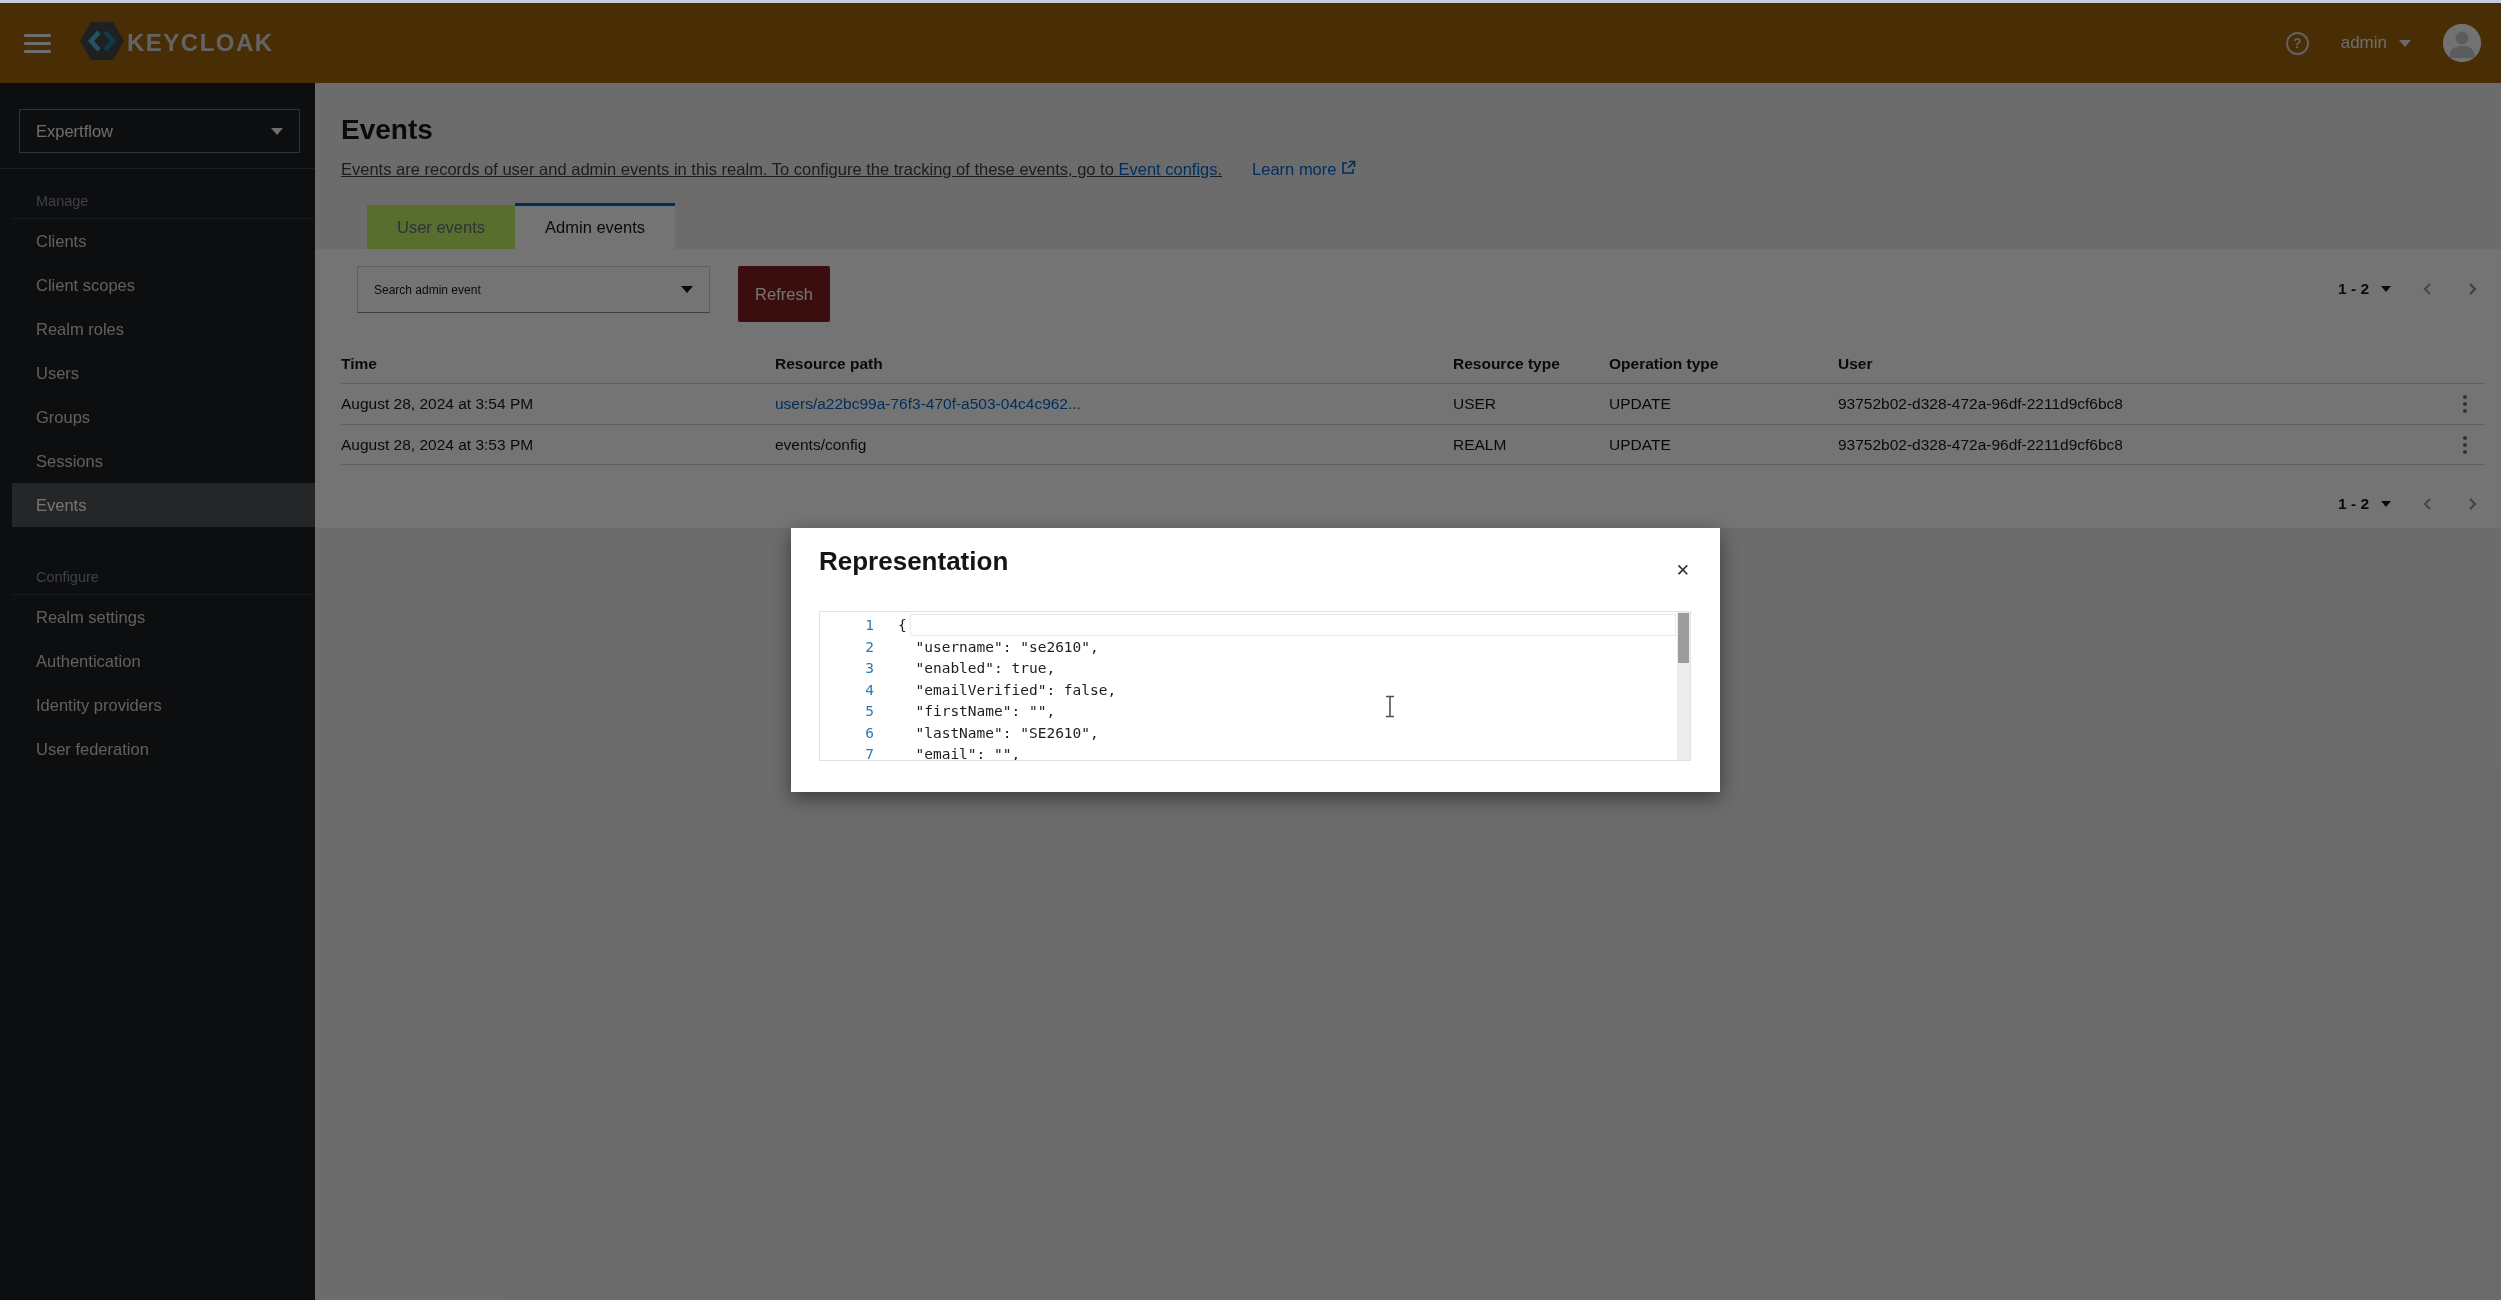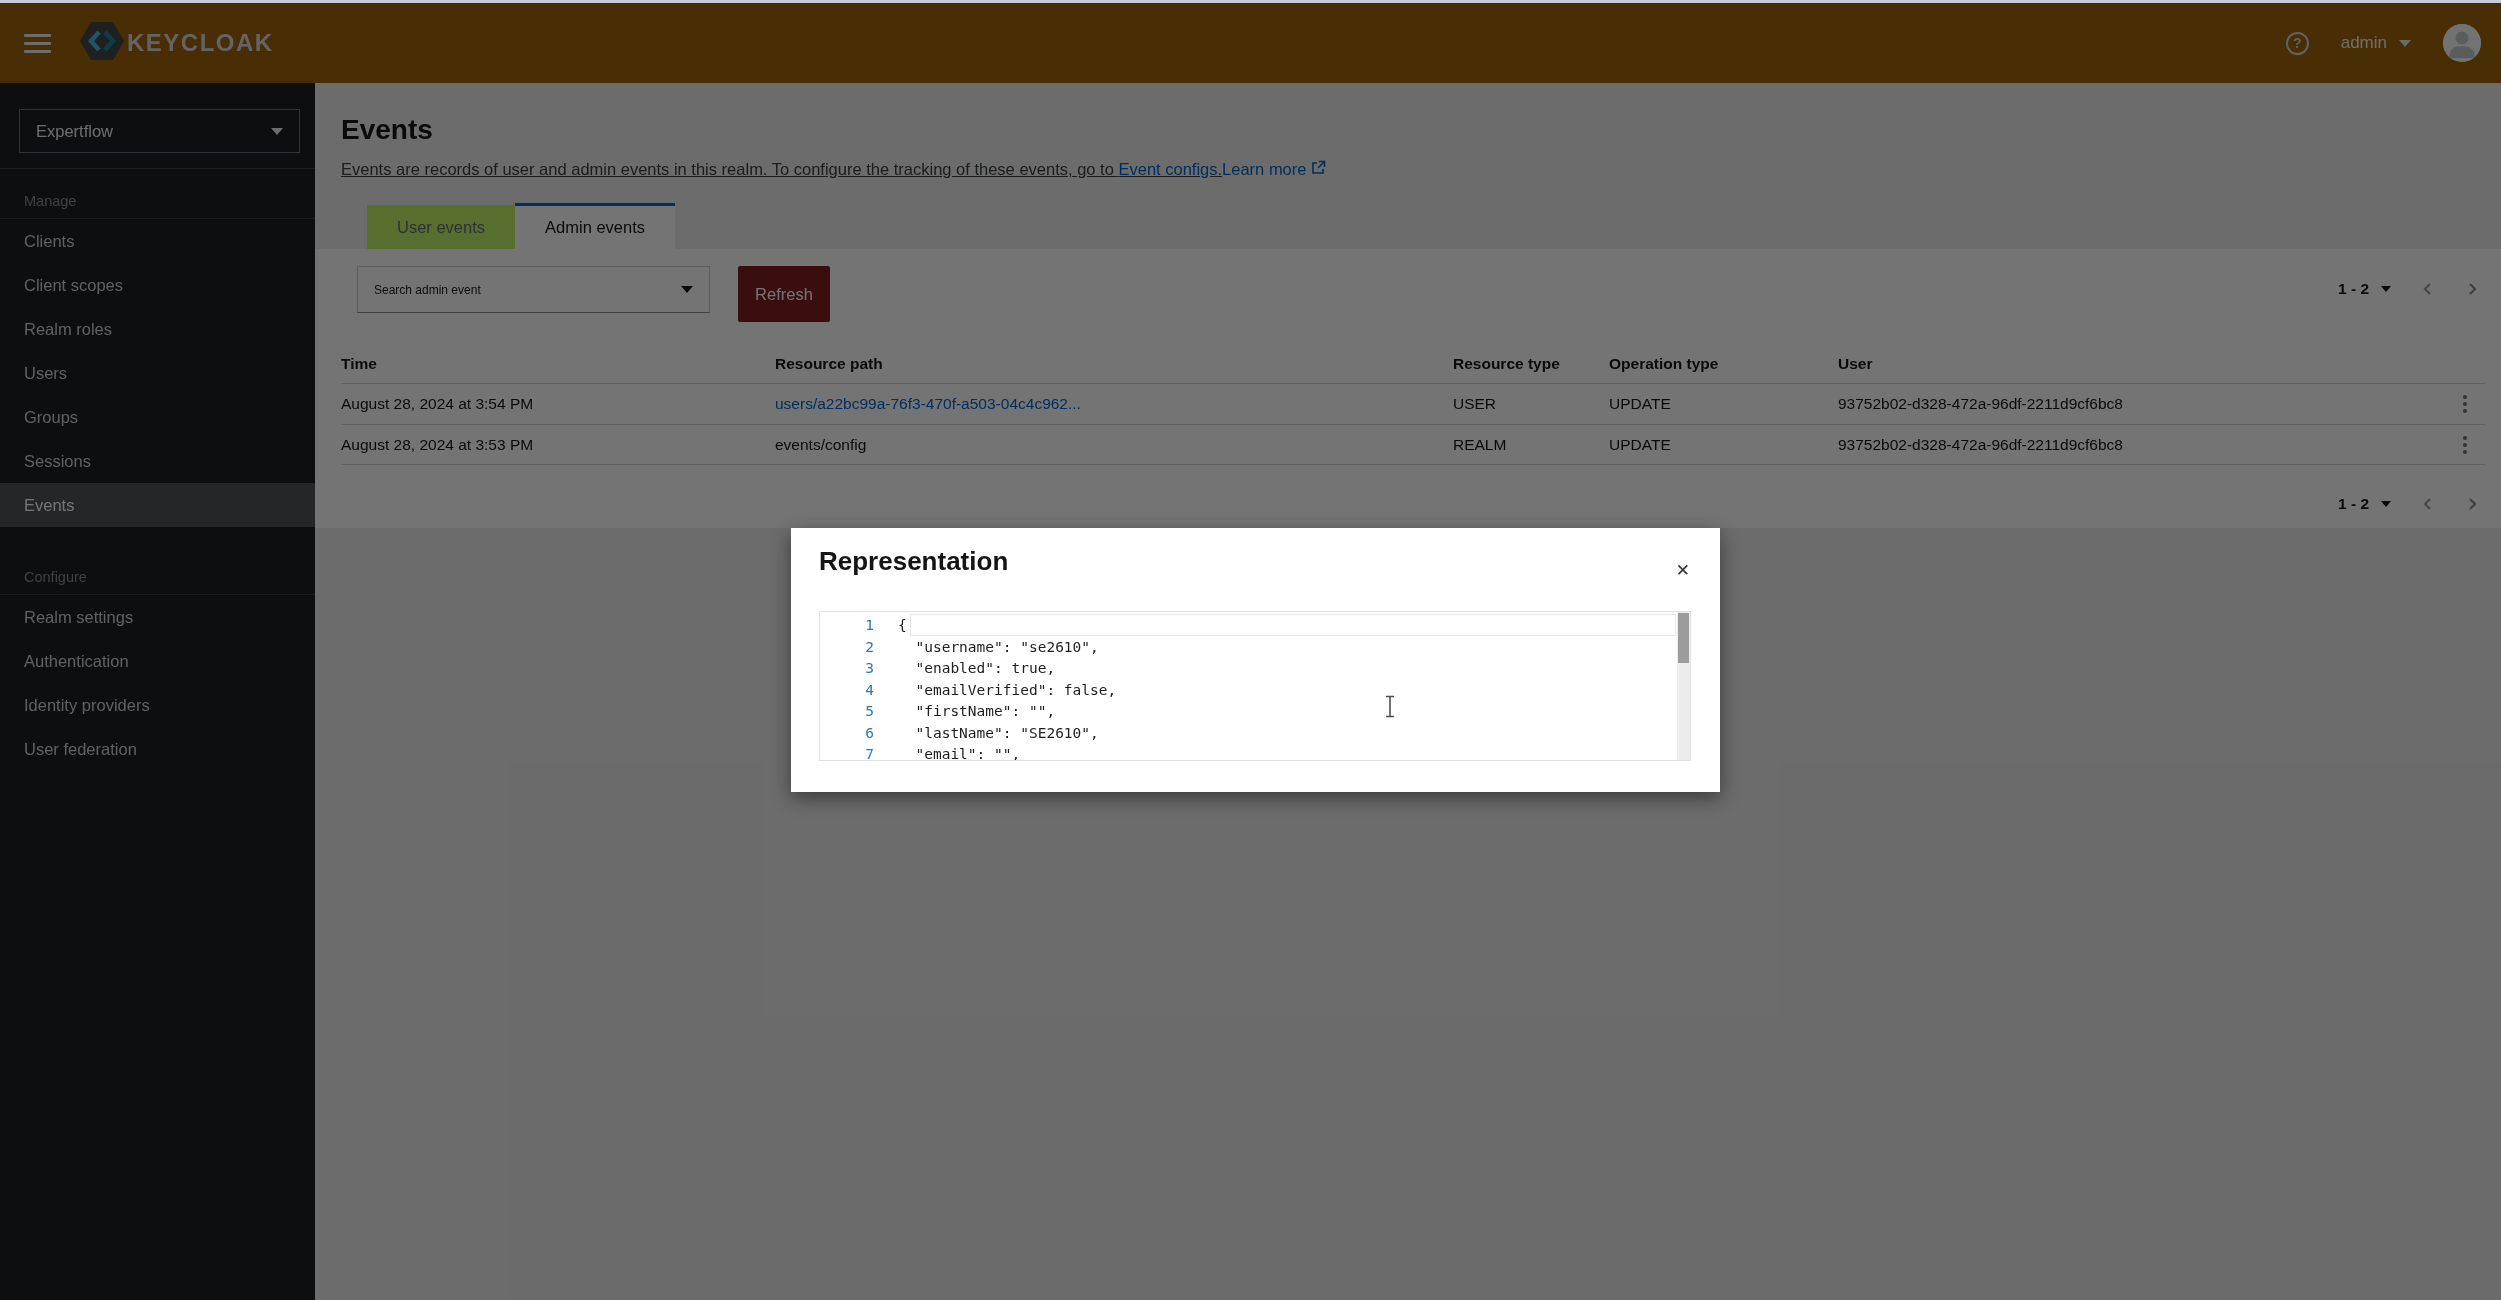--- a/index.html
+++ b/index.html
@@ -24,34 +24,34 @@
   .user-name{color:#f0f0f0;font-size:17px;}
   .caret-down{width:0;height:0;border-left:6px solid transparent;border-right:6px solid transparent;border-top:7px solid #e8e8e8;display:inline-block;}
   .avatar{width:38px;height:38px;border-radius:50%;overflow:hidden;cursor:pointer;background:#fbfbfb;}
 
   
   .sidebar{position:absolute;left:0;top:83px;bottom:0;width:315px;background:#1b1d21;z-index:1;}
   .realm-selector{position:absolute;left:19px;top:26px;width:281px;height:44px;border:1px solid #6a6e73;
                   display:flex;align-items:center;padding:0 16px;color:#f0f0f0;font-size:16.5px;cursor:pointer;}
   .realm-selector .caret-down{margin-left:auto;border-top-color:#f0f0f0;}
   .realm-divider{position:absolute;left:0;top:85px;width:100%;height:1px;background:#3c4045;}
-  .nav{position:absolute;left:0;top:100px;width:100%;}
+  .nav{position:absolute;left:12px;top:100px;width:100%;}
   .nav-section-label{padding:10px 0 9px 24px;color:#8a8d90;font-size:14.5px;}
   .nav-section-divider{height:1px;background:#34383d;margin:0;}
   .nav-item{height:44px;display:flex;align-items:center;padding-left:24px;color:#d2d2d2;font-size:16.5px;cursor:pointer;}
   .nav-item.selected{background:#4f5255;color:#ffffff;}
   .nav-gap{height:32px;}
 
   
   .main{position:absolute;left:315px;top:83px;right:0;bottom:0;background:#ededed;z-index:1;}
   .page-head{padding:30px 26px 0 26px;}
   .page-title{font-size:28px;font-weight:700;color:#151515;line-height:34px;}
   .page-desc{margin-top:11px;font-size:16.5px;color:#3c3f42;line-height:22px;text-decoration:underline;}
   .page-desc a{color:#0066cc;text-decoration:none;cursor:pointer;}
-  .learn-more{display:inline-flex;align-items:center;gap:5px;}
+  .learn-more{margin-left:30px;display:inline-flex;align-items:center;gap:5px;}
   .ext-icon{display:inline-block;}
 
   .tabs{margin:23px 0 0 52px;display:flex;height:46px;}
   .tab{display:flex;align-items:center;justify-content:center;font-size:16.5px;padding:0 30px;cursor:pointer;}
   .tab.inactive{background:#bef264;color:#6a6e73;margin-top:2px;}
   .tab.active{background:#ffffff;color:#151515;border-top:3px solid #0066cc;}
 
   .card{position:relative;background:#ffffff;height:279px;width:100%;}
   .select-toggle{position:absolute;left:42px;top:17px;width:353px;height:47px;background:#fff;
                  border:1px solid #d2d2d2;border-bottom-color:#8a8d90;display:flex;align-items:center;

